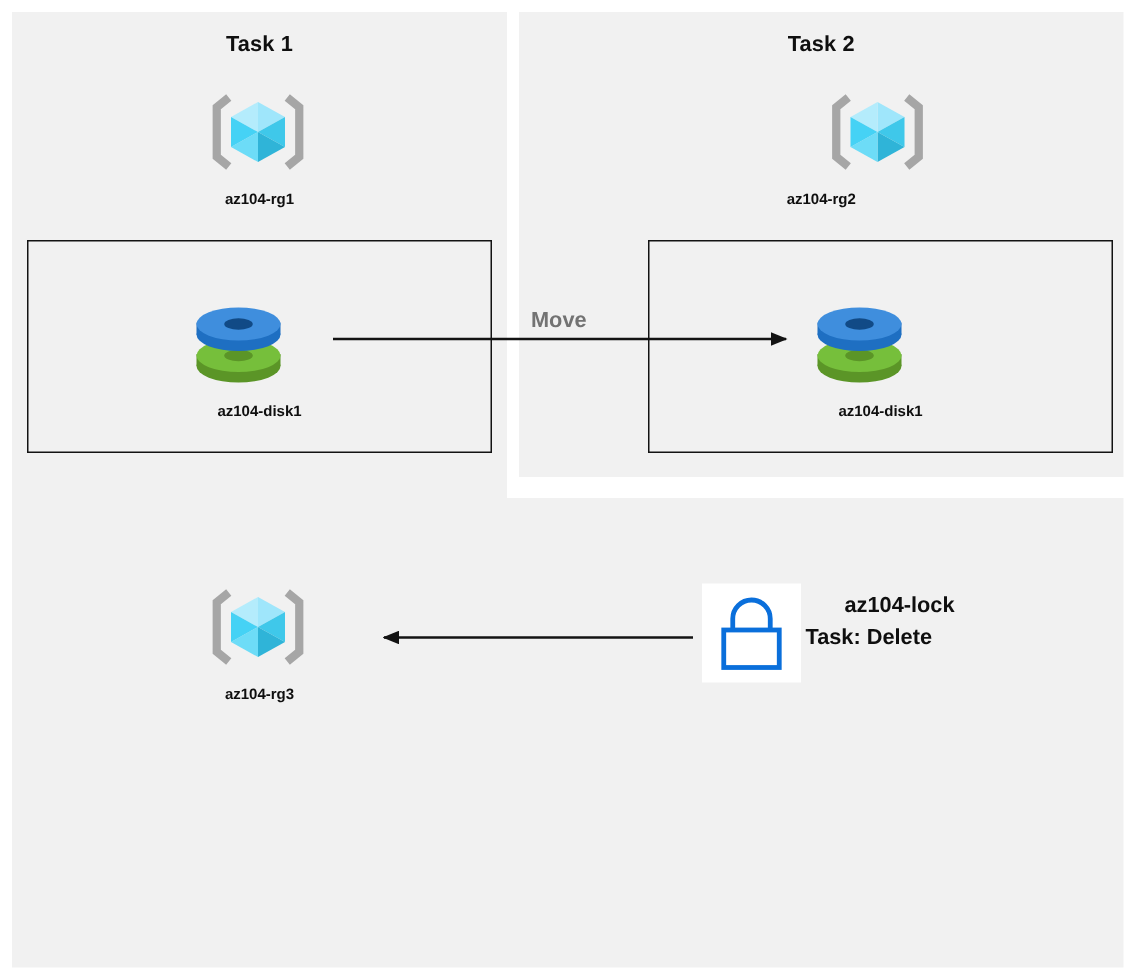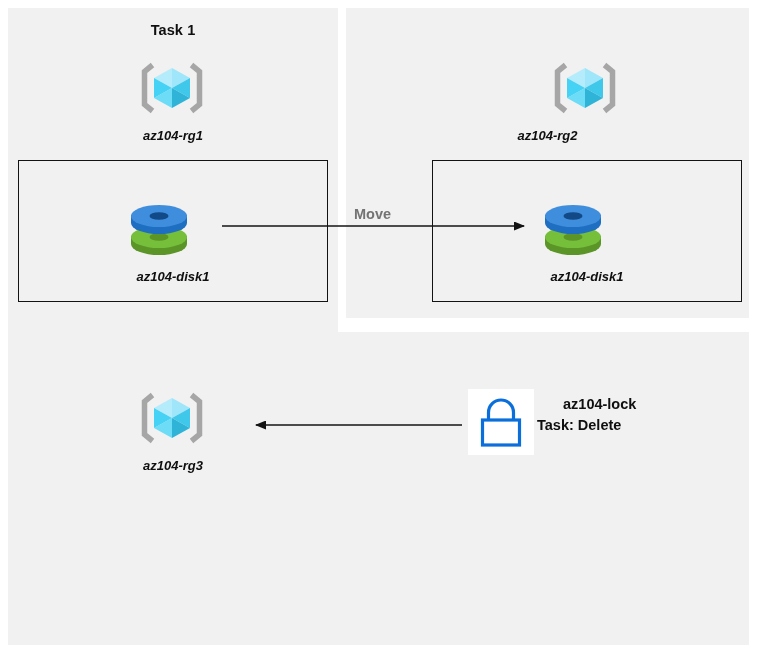--- a/index.html
+++ b/index.html
@@ -25,26 +25,25 @@
     font-size:14.5px;
     font-weight:bold;
     color:#0f0f0f;
     letter-spacing:.1px;
     white-space:nowrap;
     text-align:center;
   }
 
   .res-label{
     position:absolute;
-    font-size:13px;
+    font-size:10px;
     font-weight:bold;
     color:#0f0f0f;
     white-space:nowrap;
     text-align:center;
-    font-style:italic;
   }
 
   .rg-icon{position:absolute;width:66px;height:56px;}
   .disk-icon{position:absolute;width:64px;height:62px;}
 
   .inner-box{
     position:absolute;
     border:1.6px solid #131313;
     background:transparent;
     box-sizing:border-box;
@@ -119,20 +118,21 @@
           <ellipse cx="32" cy="17" rx="9.5" ry="3.8" fill="#114a86"></ellipse>
         </svg>
       </div>
 
       <div class="res-label" style="left:0;top:108px;width:308px;">az104-disk1</div>
     </div>
   </div>
 
   <div class="panel" id="panel-task2">
 
+    <div class="task-title" style="left:0;top:14px;width:403px;">Task 2</div>
 
     <div class="rg-icon" style="left:206px;top:52px;">
       <svg viewBox="0 0 66 56" width="66" height="56" aria-hidden="true">
         <g fill="none" stroke="#a6a6a6" stroke-width="5.5" stroke-linecap="butt">
           <path d="M13.5 5 L5.5 11.5 L5.5 44.5 L13.5 51"></path>
           <path d="M52.5 5 L60.5 11.5 L60.5 44.5 L52.5 51"></path>
         </g>
         <g>
           <polygon points="33,8 51,18 33,28" fill="#9fe6fb"></polygon>
           <polygon points="33,8 15,18 33,28" fill="#b4ecfc"></polygon>

